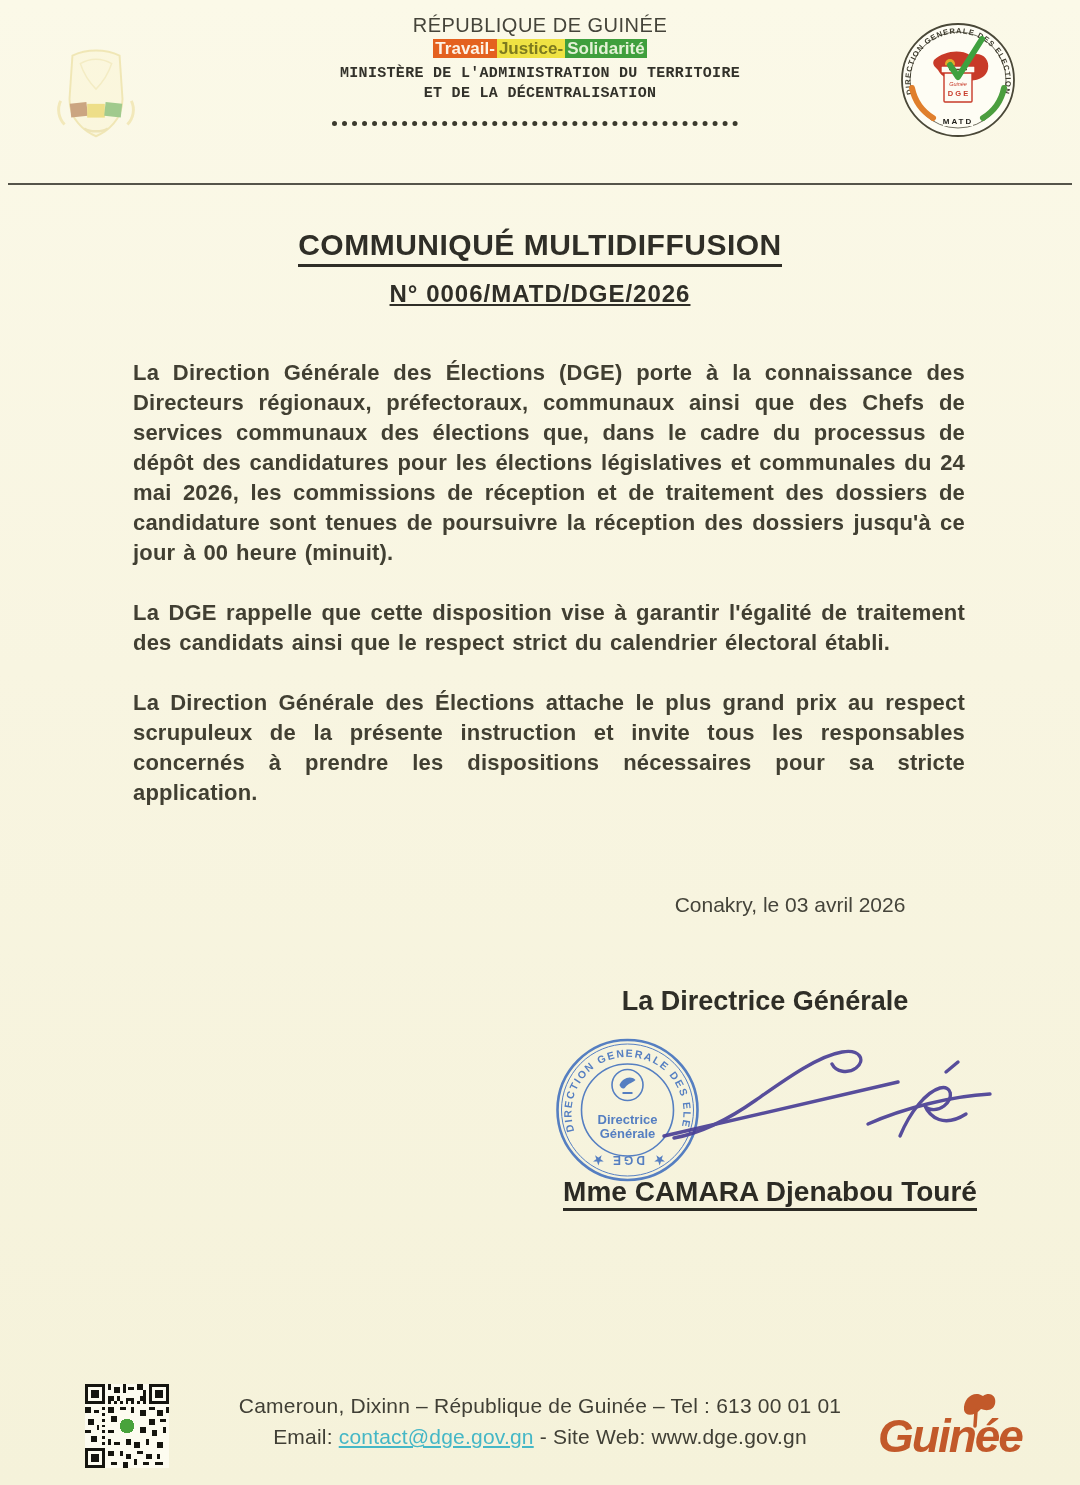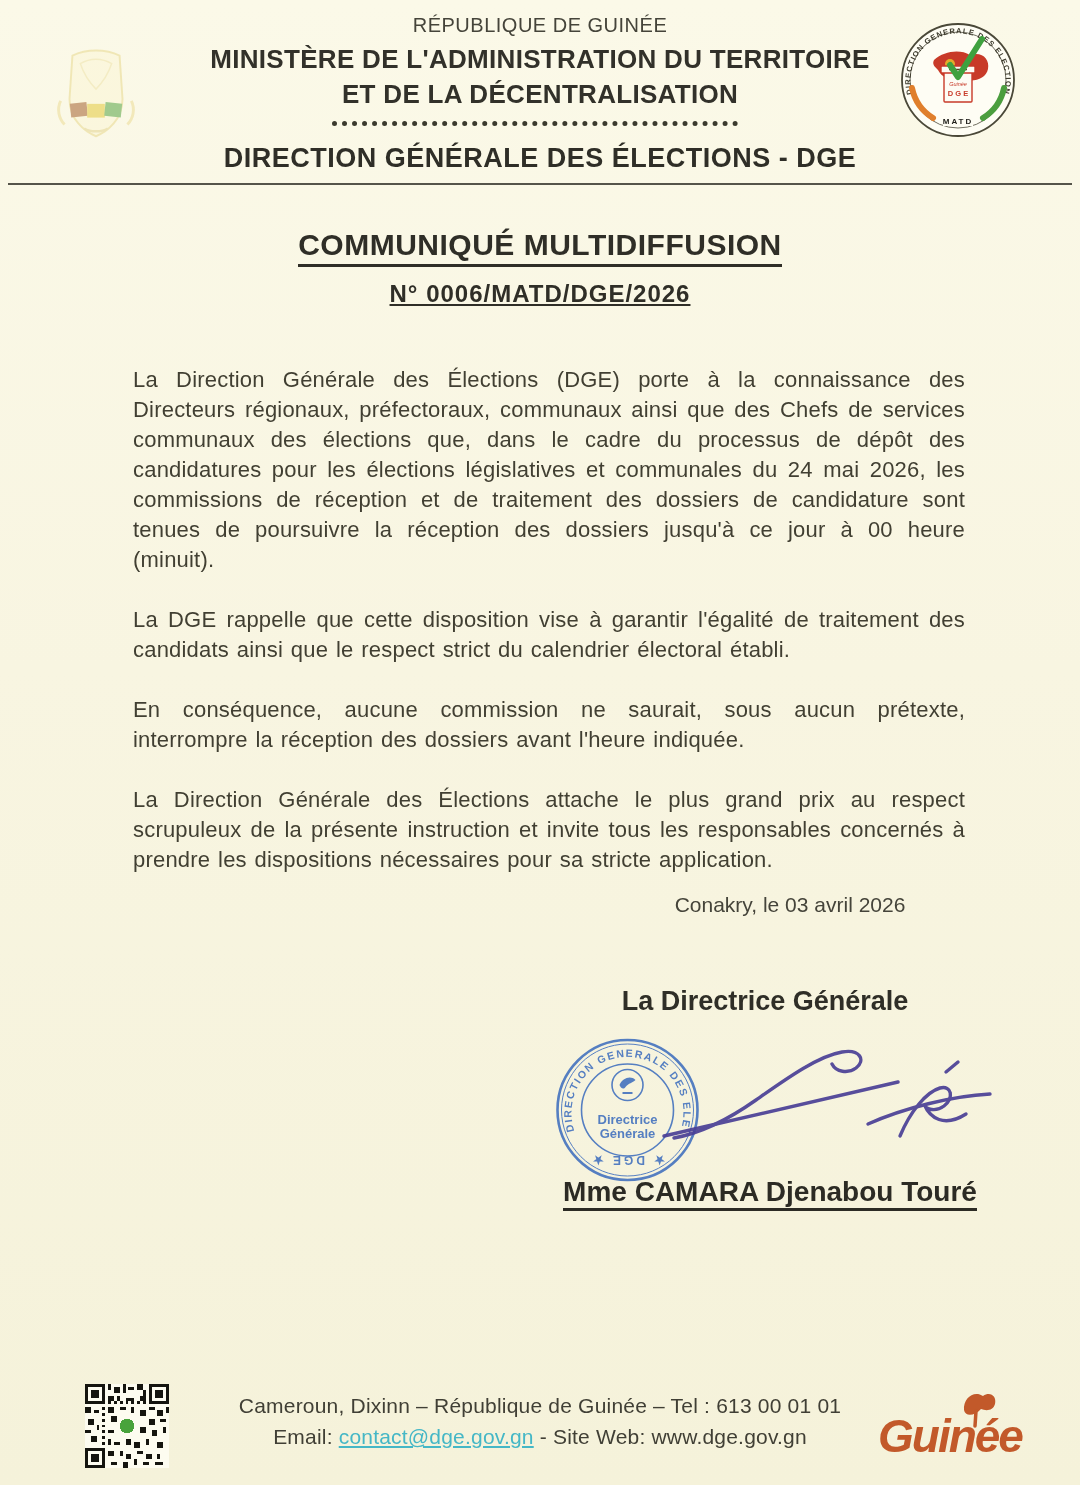--- a/index.html
+++ b/index.html
@@ -9,31 +9,31 @@
     font-family:"Liberation Sans", sans-serif;color:#3e3c30;
   }
   
   .masthead{position:absolute;top:14px;left:0;right:0;text-align:center;}
   .republic{font-size:20px;letter-spacing:.5px;color:#45443a;}
   .motto{margin-top:2px;font-size:17px;font-weight:600;}
   .motto span{padding:0 2px;}
   .motto .m1{background:#e4611f;color:#fdf3e6;}
   .motto .m2{background:#efe243;color:#7d7a1f;}
   .motto .m3{background:#3f9f3d;color:#e4f2d6;}
-  .ministry{margin-top:5px;font-size:26px;font-weight:700;line-height:1.35;color:#32312a;letter-spacing:.3px;}
+  .ministry{margin-top:5px;font-size:15px;font-weight:700;line-height:1.35;color:#32312a;letter-spacing:.3px;font-family:Liberation Mono, monospace;}
   .dotted{position:absolute;top:121px;left:332px;width:406px;height:0;border-bottom:5px dotted #3b3a2e;}
   .dept{position:absolute;top:143px;left:0;right:0;text-align:center;font-size:27px;font-weight:700;letter-spacing:.5px;color:#2f2e27;}
   .rule{position:absolute;top:183px;left:8px;right:8px;border-top:2px solid #55544a;}
   
   .title-block{position:absolute;top:228px;left:0;right:0;text-align:center;color:#2f2e27;}
   .doc-title{display:inline-block;font-size:30px;font-weight:700;letter-spacing:.5px;border-bottom:3px solid #2f2e27;padding-bottom:2px;}
   .doc-ref{margin-top:13px;font-size:24px;font-weight:700;letter-spacing:1px;text-decoration:underline;}
   
   .bodytext{position:absolute;top:352px;left:133px;width:832px;font-size:22px;line-height:30px;text-align:justify;letter-spacing:.2px;word-spacing:1.5px;color:#413f32;}
-  .bodytext p{margin:13px 0 30px 0;}
+  .bodytext p{margin:6px 0 30px 0;font-weight:bold;}
   
   .dateline{position:absolute;top:893px;left:620px;width:340px;text-align:center;font-size:21px;color:#45443a;}
   .signer-title{position:absolute;top:986px;left:600px;width:330px;text-align:center;font-size:27px;font-weight:700;color:#2f2e27;}
   .stamp-sig{position:absolute;top:1033px;left:545px;width:470px;height:155px;}
   .stamp-svg{position:absolute;left:0;top:2px;width:165px;height:150px;opacity:.88;}
   .sig-svg{position:absolute;left:115px;top:5px;width:345px;height:135px;}
   .signer-name{position:absolute;top:1176px;left:560px;width:420px;text-align:center;font-size:28px;font-weight:700;color:#2c2b24;}
   .signer-name span{border-bottom:3px solid #2c2b24;padding-bottom:1px;}
   
   .footer-text{position:absolute;top:1390px;left:190px;right:190px;text-align:center;font-size:21px;line-height:31px;color:#403f35;letter-spacing:.2px;}
@@ -80,39 +80,40 @@
       <text x="60" y="66" text-anchor="middle" font-size="5.5" font-style="italic" fill="#c83a28">Guinée</text>
       <text x="60" y="76" text-anchor="middle" font-size="7.5" font-weight="bold" fill="#c83a28">D G E</text>
     </g>
     <path d="M52,45 L60,57 L84,19" fill="none" stroke="#3fa13f" stroke-width="6" stroke-linecap="round" stroke-linejoin="round"></path>
     <rect x="45" y="95" width="30" height="11" fill="#fefdf4"></rect>
     <text x="60" y="104" text-anchor="middle" font-size="8" font-weight="bold" letter-spacing="2" fill="#1e1d18">MATD</text>
   </svg>
 
   <div class="masthead">
     <div class="republic">RÉPUBLIQUE DE GUINÉE</div>
+    <div class="motto">
+      <span class="m1">Travail-</span><span class="m2">Justice-</span><span class="m3">Solidarité</span>
+    </div>
     <div class="ministry">
       <div>MINISTÈRE DE L'ADMINISTRATION DU TERRITOIRE</div>
       <div>ET DE LA DÉCENTRALISATION</div>
     </div>
   </div>
 
   <div class="dotted"></div>
-  <div class="dept">DIRECTION GÉNÉRALE DES ÉLECTIONS - DGE</div>
   <div class="rule"></div>
 
   <div class="title-block">
     <div class="doc-title">COMMUNIQUÉ MULTIDIFFUSION</div>
     <div class="doc-ref">N° 0006/MATD/DGE/2026</div>
   </div>
 
   <div class="bodytext">
     <p>La Direction Générale des Élections (DGE) porte à la connaissance des Directeurs régionaux, préfectoraux, communaux ainsi que des Chefs de services communaux des élections que, dans le cadre du processus de dépôt des candidatures pour les élections législatives et communales du 24 mai 2026, les commissions de réception et de traitement des dossiers de candidature sont tenues de poursuivre la réception des dossiers jusqu'à ce jour à 00 heure (minuit).</p>
     <p>La DGE rappelle que cette disposition vise à garantir l'égalité de traitement des candidats ainsi que le respect strict du calendrier électoral établi.</p>
-    <p>En conséquence, aucune commission ne saurait, sous aucun prétexte, interrompre la réception des dossiers avant l'heure indiquée.</p>
     <p>La Direction Générale des Élections attache le plus grand prix au respect scrupuleux de la présente instruction et invite tous les responsables concernés à prendre les dispositions nécessaires pour sa stricte application.</p>
   </div>
 
   <div class="dateline">Conakry, le 03 avril 2026</div>
   <div class="signer-title">La Directrice Générale</div>
 
   <div class="stamp-sig">
 
     <svg class="stamp-svg" viewBox="0 0 150 150">
       <g stroke="#3f6fbe" fill="none">

